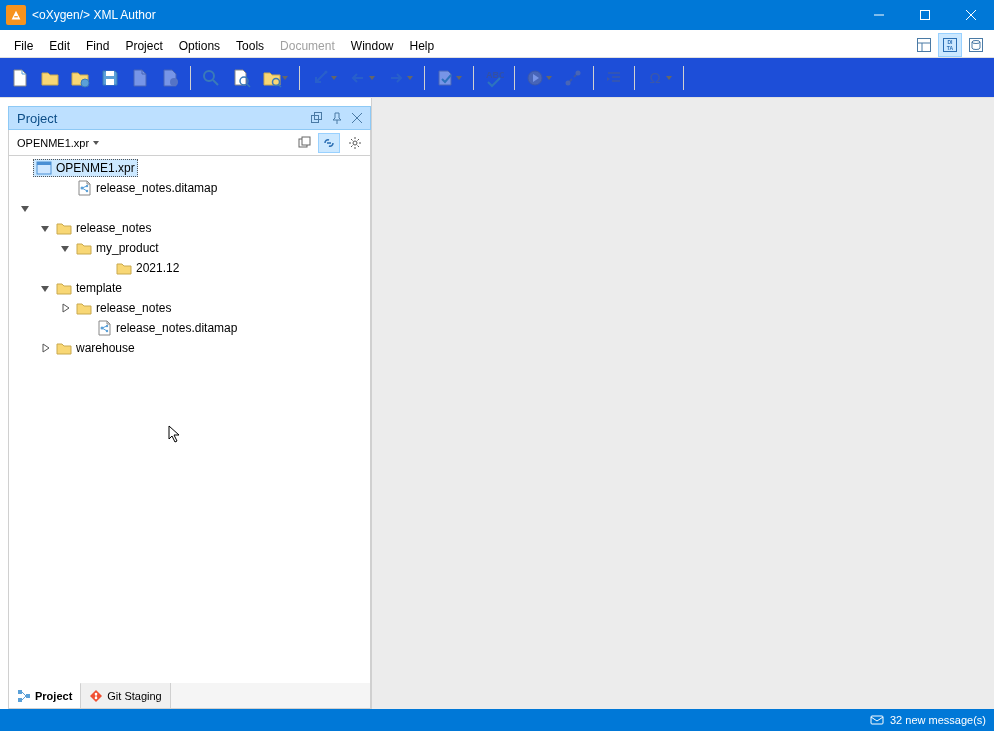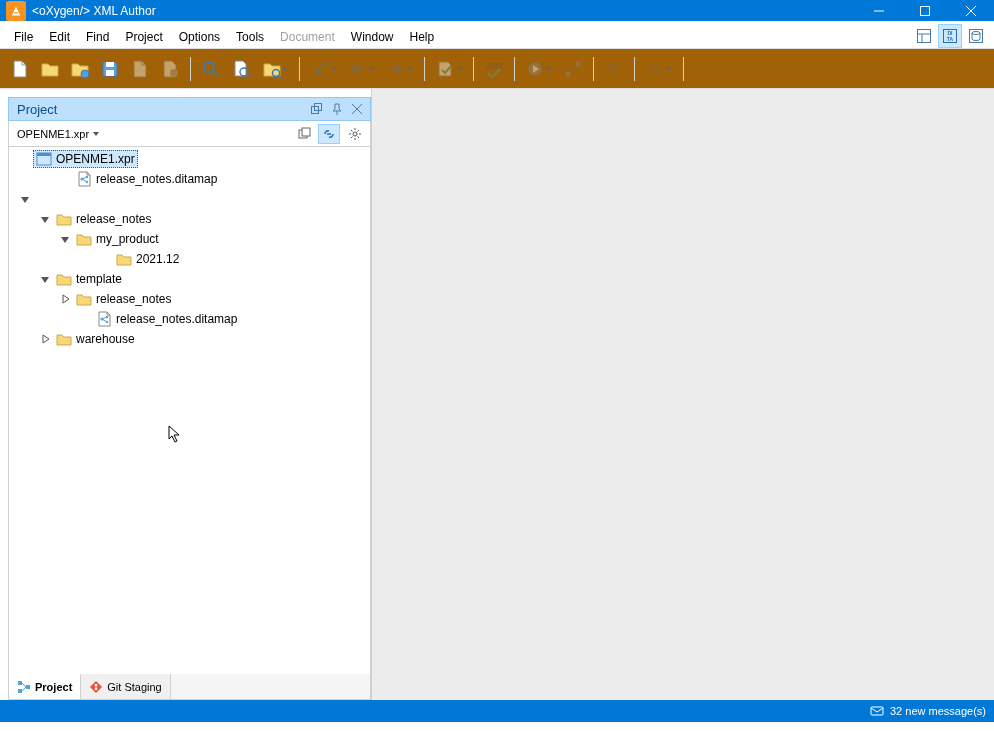--- a/index.html
+++ b/index.html
@@ -1,36 +1,36 @@
 <!DOCTYPE html>
 <html><head>
 <meta charset="utf-8">
 <style>
 * { box-sizing: border-box; margin: 0; padding: 0; font-family: "Segoe UI", Tahoma, sans-serif; }
 html, body { width: 994px; height: 731px; overflow: hidden; background: #fff; }
 
 
-.titlebar { height: 21px; background: #0078D7; display: flex; align-items: center; color: #fff; }
+.titlebar { height: 30px; background: #0078D7; display: flex; align-items: center; color: #fff; }
 .titlebar .app-icon { width: 20px; height: 20px; margin: 0 6px 0 6px; background: #F7931E; display: flex; align-items: center; justify-content: center; border-radius: 2px; }
 .titlebar .app-icon svg { width: 14px; height: 14px; }
 .titlebar .title { font-size: 12px; flex: 0 0 auto; }
 .titlebar .spacer { flex: 1; }
 .titlebar .winbtn { width: 46px; height: 30px; display: flex; align-items: center; justify-content: center; }
 .titlebar .winbtn svg { stroke: #fff; fill: none; }
 
 
 .menubar { height: 28px; background: #fff; border-bottom: 1px solid #e0e0e0; display: flex; align-items: flex-end; padding: 0 6px; }
 .menubar .menu-item { padding: 4px 8px; font-size: 12px; cursor: default; }
 .menubar .menu-item.disabled { color: #a0a0a0; }
 .menubar .mspacer { flex: 1; }
 .menubar .ricon { width: 24px; height: 24px; margin-left: 2px; display: flex; align-items: center; justify-content: center; border: 1px solid transparent; }
 .menubar .ricon.active { background: #cce8ff; border: 1px solid #99d1ff; }
 
 
-.toolbar { height: 40px; background: #a16207; border-bottom: 1px solid #e0e0e0; display: flex; align-items: center; padding: 0 6px; gap: 2px; }
+.toolbar { height: 40px; background: #1d4ed8; border-bottom: 1px solid #e0e0e0; display: flex; align-items: center; padding: 0 6px; gap: 2px; }
 .toolbar .tbtn { width: 28px; height: 28px; display: flex; align-items: center; justify-content: center; border: 1px solid transparent; }
 .toolbar .tbtn.disabled svg { opacity: 0.4; }
 .toolbar .tbtn.split { width: 36px; position: relative; justify-content: flex-start; padding-left: 4px; }
 .toolbar .tbtn.split::after { content: ""; position: absolute; right: 4px; top: 50%; width: 0; height: 0; border-left: 3px solid transparent; border-right: 3px solid transparent; border-top: 4px solid #666; transform: translateY(-50%); }
 .toolbar .sep { width: 1px; height: 24px; background: #d0d0d0; margin: 0 4px; }
 
 
 .body { display: flex; height: calc(100% - 30px - 28px - 40px - 22px); }
 
 

